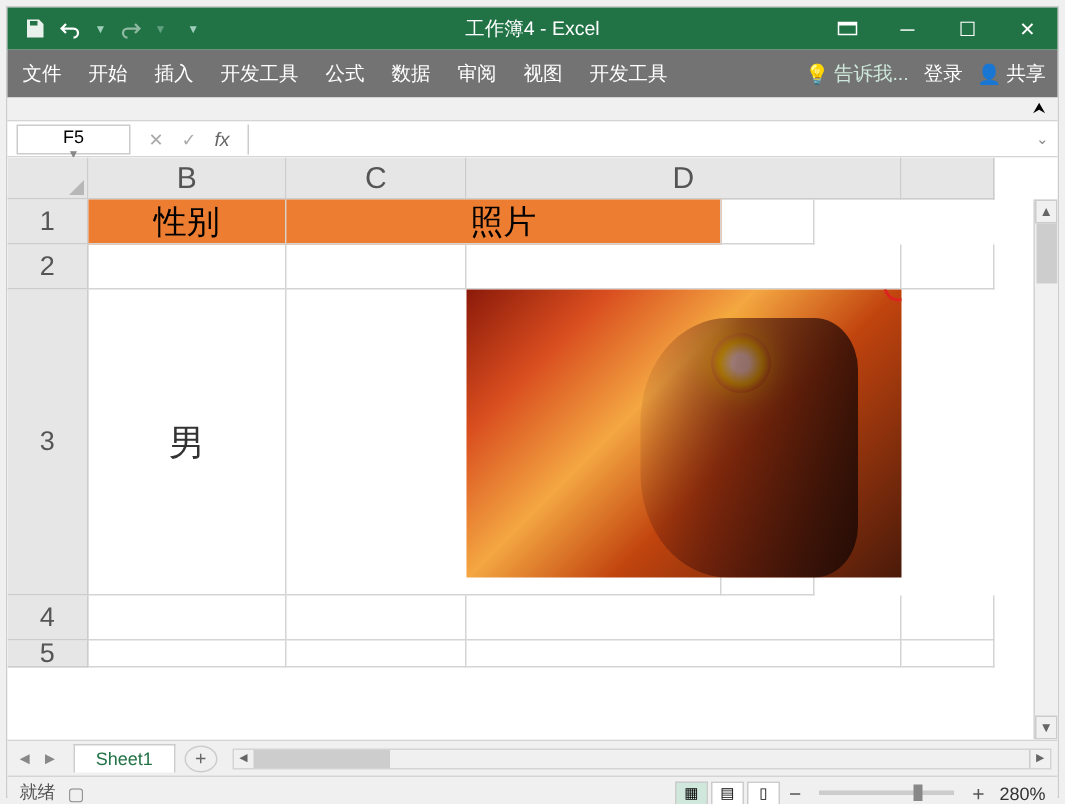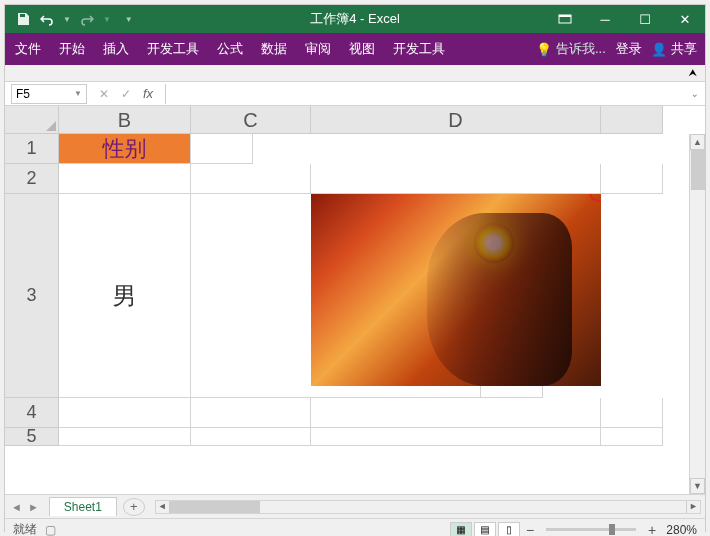--- a/index.html
+++ b/index.html
@@ -8,30 +8,30 @@
 .container { background: #fff; border: 1px solid #ccc; margin: 4px; height: 528px; position: relative; }
 
 .titlebar { background: #217346; height: 28px; display: flex; align-items: center; color: #fff; font-size: 12px; position: relative; }
 .qat { display: flex; align-items: center; gap: 8px; padding-left: 10px; }
 .qat-icon { width: 16px; height: 16px; display: inline-flex; align-items: center; justify-content: center; color: #fff; cursor: pointer; }
 .qat-arrow { font-size: 8px; color: #9fcfba; }
 .title-text { position: absolute; left: 50%; transform: translateX(-50%); font-size: 13px; color: #fff; }
 .win-controls { position: absolute; right: 0; display: flex; align-items: center; gap: 0; }
 .win-icon { width: 40px; height: 28px; display: flex; align-items: center; justify-content: center; cursor: pointer; color: #fff; font-size: 13px; }
 
-.ribbon { background: #701a75; height: 32px; display: flex; align-items: center; padding: 0 8px; gap: 14px; font-size: 13px; color: #fff; }
+.ribbon { background: #737373; height: 32px; display: flex; align-items: center; padding: 0 8px; gap: 14px; font-size: 13px; color: #fff; }
 .ribbon-tab { cursor: pointer; padding: 2px 2px; }
 .ribbon-right { margin-left: auto; display: flex; align-items: center; gap: 10px; }
 .tell-me { display: flex; align-items: center; gap: 3px; color: #cde8db; }
 .share { display: flex; align-items: center; gap: 3px; }
 
 .collapse-btn { text-align: right; padding: 2px 8px; font-size: 10px; background: #f0f0f0; border-bottom: 1px solid #d4d4d4; }
 
 .formula-bar { display: flex; align-items: center; height: 24px; border-bottom: 1px solid #d4d4d4; background: #fff; }
-.name-box { width: 76px; height: 20px; margin: 2px 0 2px 6px; border: 1px solid #ccc; padding: 0 4px; font-size: 12px; display: flex; align-items: center; justify-content: space-between; background: #fff; }
+.name-box { width: 76px; height: 20px; margin: 2px 0 2px 6px; border: 1px solid #ccc; padding: 0 4px; font-size: 12px; display: flex; align-items: center; justify-content: space-between; background: #fff; flex-direction: column; }
 .name-box-arrow { font-size: 8px; color: #888; }
 .fb-btns { display: flex; align-items: center; gap: 4px; padding: 0 8px; }
 .fb-btn { width: 18px; height: 18px; display: flex; align-items: center; justify-content: center; color: #aaa; font-size: 12px; cursor: pointer; }
 .fx { font-style: italic; font-size: 13px; color: #666; }
 .formula-input { flex: 1; height: 20px; border: none; border-left: 1px solid #ccc; padding: 0 6px; }
 .fb-expand { padding: 0 6px; color: #888; font-size: 10px; cursor: pointer; }
 
 .grid-area { position: relative; height: 388px; overflow: hidden; background: #fff; }
 .corner { position: absolute; left: 0; top: 0; width: 54px; height: 28px; background: #e6e6e6; border-right: 1px solid #ccc; border-bottom: 1px solid #ccc; }
 .corner::after { content: ""; position: absolute; right: 2px; bottom: 2px; width: 0; height: 0; border-right: 10px solid #b7b7b7; border-top: 10px solid transparent; }
@@ -40,21 +40,21 @@
 .col-h { background: #e6e6e6; border-right: 1px solid #ccc; border-bottom: 1px solid #ccc; text-align: center; font-size: 20px; color: #555; line-height: 28px; }
 .col-B { width: 132px; } .col-C { width: 120px; } .col-D { width: 290px; } .col-E { width: 62px; }
 
 .row-headers { position: absolute; left: 0; top: 28px; width: 54px; }
 .row-h { background: #e6e6e6; border-right: 1px solid #ccc; border-bottom: 1px solid #ccc; text-align: center; font-size: 18px; color: #555; display: flex; align-items: center; justify-content: center; }
 .rh-1 { height: 30px; } .rh-2 { height: 30px; } .rh-3 { height: 204px; } .rh-4 { height: 30px; } .rh-5 { height: 18px; }
 
 .cells { position: absolute; left: 54px; top: 28px; }
 .row { display: flex; }
 .cell { border-right: 1px solid #d4d4d4; border-bottom: 1px solid #d4d4d4; font-size: 20px; display: flex; align-items: center; justify-content: center; color: #333; }
-.header-cell { background: #ED7D31; color: #701a75; font-size: 22px; font-weight: normal; }
+.header-cell { background: #ED7D31; color: #000000; font-size: 22px; font-weight: normal; }
 
 .image-obj { position: absolute; left: 306px; top: 88px; width: 290px; height: 192px; background: linear-gradient(135deg, #8b1a0a 0%, #d94e1f 20%, #f4a742 40%, #c1440e 60%, #4a1a0a 100%); overflow: hidden; }
 .image-obj::before { content: ""; position: absolute; right: 30%; top: 15%; width: 40px; height: 40px; border-radius: 50%; background: radial-gradient(circle, #fff 20%, #ffd700 50%, transparent 70%); box-shadow: 0 0 20px #ffd700; }
 .image-obj::after { content: ""; position: absolute; right: 10%; top: 10%; bottom: 0; width: 50%; background: linear-gradient(100deg, transparent 0%, rgba(80,20,10,0.6) 40%, rgba(30,10,5,0.9) 100%); border-radius: 40% 20% 20% 40%; }
 .circ { position: absolute; width: 20px; height: 20px; border: 2px solid #d22; border-radius: 50%; background: transparent; }
 .circ-1 { right: -8px; top: -12px; }
 
 .vscroll { position: absolute; right: 0; top: 28px; bottom: 0; width: 16px; background: #f0f0f0; border-left: 1px solid #d4d4d4; }
 .vscroll-btn { width: 15px; height: 16px; background: #f0f0f0; border: 1px solid #ccc; text-align: center; font-size: 9px; color: #666; line-height: 14px; }
 .vscroll-thumb { position: absolute; top: 16px; left: 1px; width: 14px; height: 40px; background: #cdcdcd; }
@@ -169,20 +169,21 @@
     <div class="row-headers">
       <div class="row-h rh-1">1</div>
       <div class="row-h rh-2">2</div>
       <div class="row-h rh-3">3</div>
       <div class="row-h rh-4">4</div>
       <div class="row-h rh-5">5</div>
     </div>
     <div class="cells">
       <div class="row">
         <div class="cell header-cell col-B rh-1">性别</div>
+        <div class="cell header-cell col-D rh-1">照片</div>
         <div class="cell col-E rh-1"></div>
       </div>
       <div class="row">
         <div class="cell col-B rh-2"></div>
         <div class="cell col-C rh-2"></div>
         <div class="cell col-D rh-2"></div>
         <div class="cell col-E rh-2"></div>
       </div>
       <div class="row">
         <div class="cell col-B rh-3" style="font-size:24px">男</div>

